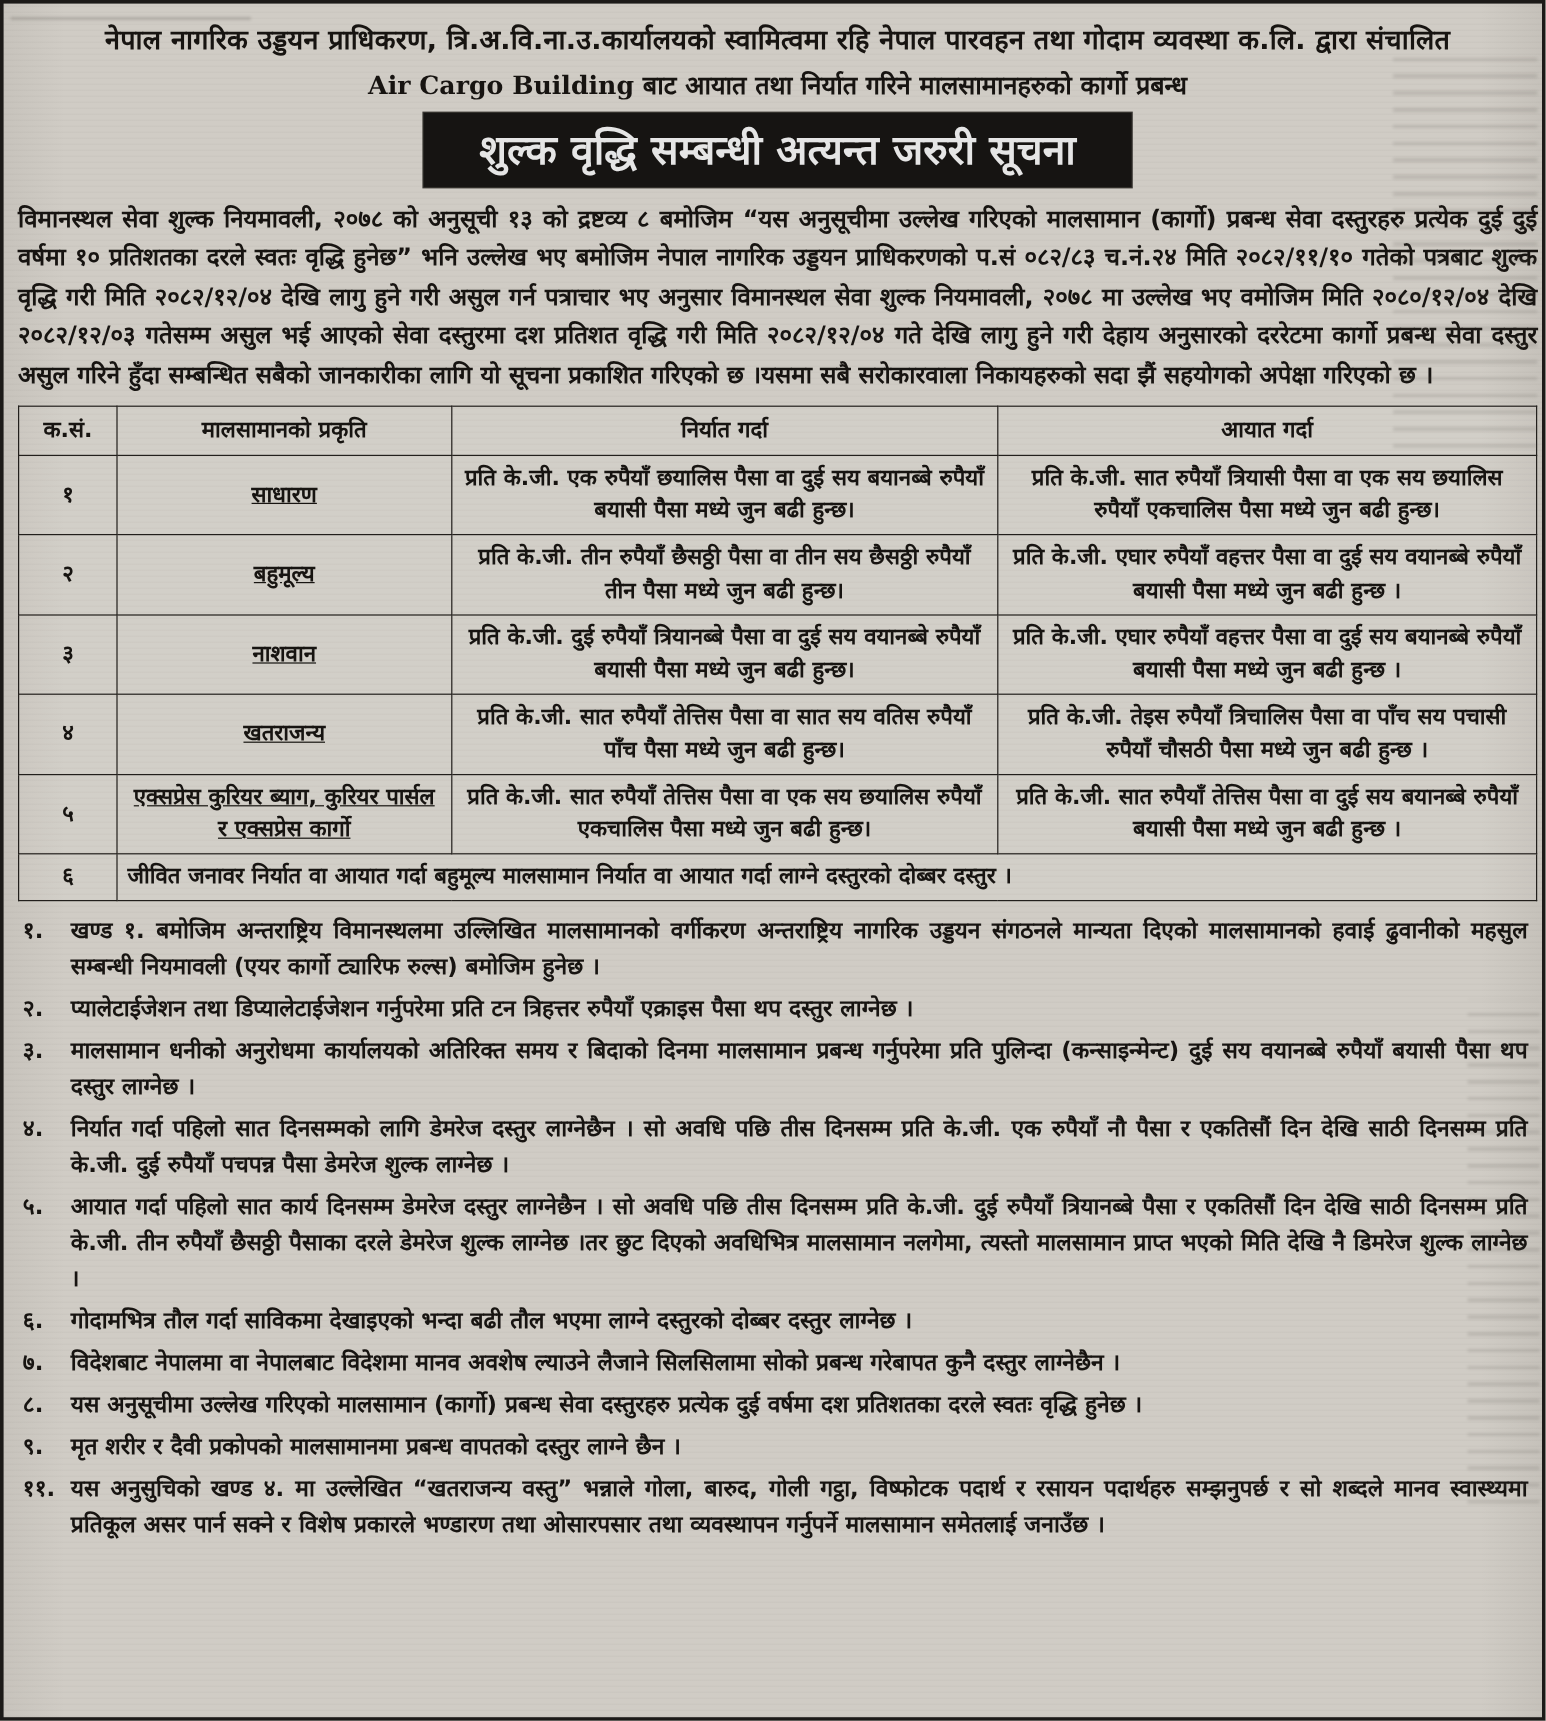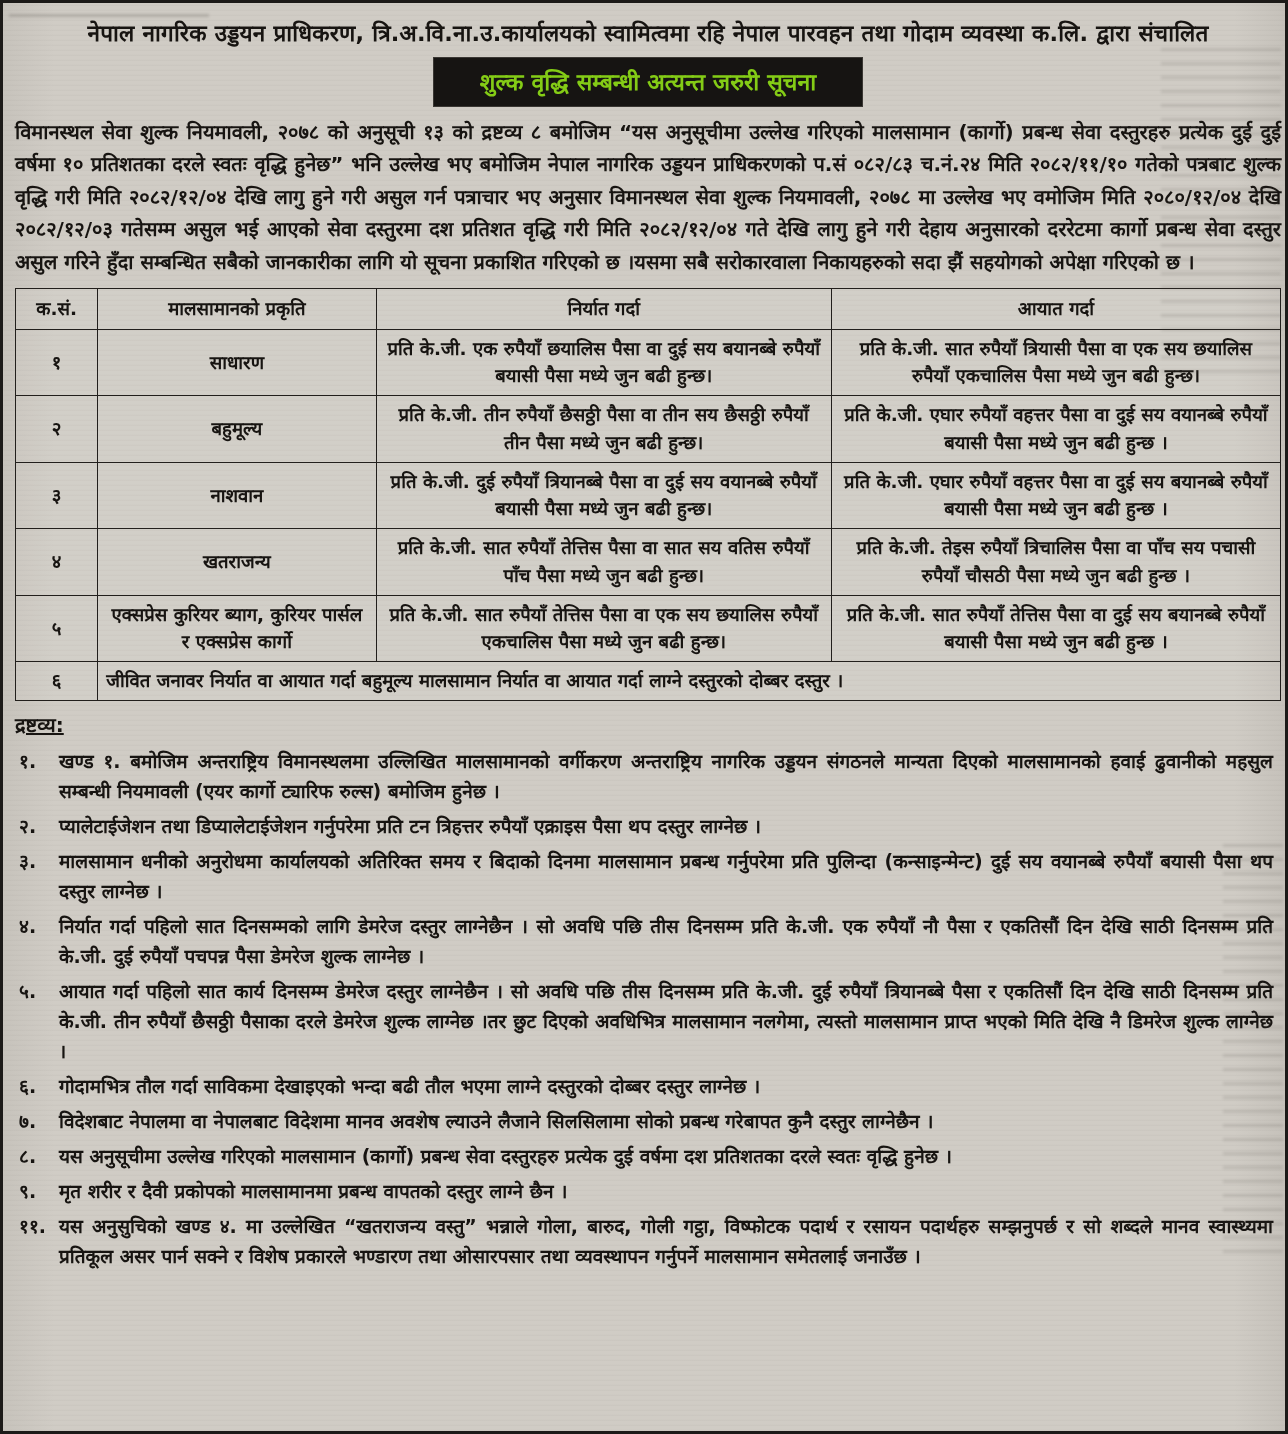--- a/index.html
+++ b/index.html
@@ -36,22 +36,22 @@
     font-size: 21px;
     font-weight: 700;
     margin-top: 8px;
   }
   .hdr2 .latin { font-family: "DejaVu Serif", serif; font-weight: 700; }
 
   .banner-wrap { text-align: center; margin-top: 10px; }
   .banner {
     display: inline-block;
     background: #161412;
-    color: #84cc16;
-    font-size: 23px;
+    color: #e5e5e5;
+    font-size: 34px;
     font-weight: 700;
     padding: 7px 46px 9px 46px;
     box-shadow: 0 0 0 1px #3a3733;
   }
   .pubdate {
     text-align: center;
     font-size: 19px;
     font-weight: 700;
     margin-top: 8px;
   }
@@ -76,21 +76,21 @@
     padding: 5px 8px;
     vertical-align: middle;
     line-height: 1.5;
   }
   table.fees th {
     font-weight: 700;
     text-align: center;
     padding: 6px 4px;
   }
   td.c-sn { text-align: center; width: 6.5%; }
-  td.c-type { text-align: center; width: 22%; }
+  td.c-type { text-align: center; width: 22%; text-decoration: underline; }
   td.c-exp { width: 36%; text-align: center; }
   td.c-imp { width: 35.5%; text-align: center; }
   td.c-span { text-align: left; }
 
   .notes { margin-top: 10px; }
   .notes-heading {
     font-size: 20px;
     font-weight: 700;
     text-decoration: underline;
     margin-bottom: 8px;
@@ -128,20 +128,23 @@
 <body>
 
 <div class="page">
   <div class="artifact art-right-top"></div>
   <div class="artifact art-right-mid"></div>
   <div class="artifact art-top-left"></div>
 
   <div class="inner">
     <div class="hdr1">नेपाल नागरिक उड्डयन प्राधिकरण, त्रि.अ.वि.ना.उ.कार्यालयको स्वामित्वमा रहि नेपाल पारवहन तथा गोदाम व्यवस्था क.लि. द्वारा संचालित</div>
 
+    <div class="hdr2">
+      <span class="latin">Air Cargo Building</span><span> बाट आयात तथा निर्यात गरिने मालसामानहरुको कार्गो प्रबन्ध</span>
+    </div>
 
     <div class="banner-wrap">
       <div class="banner">शुल्क वृद्धि सम्बन्धी अत्यन्त जरुरी सूचना</div>
     </div>
 
 
     <div class="intro">विमानस्थल सेवा शुल्क नियमावली, २०७८ को अनुसूची १३ को द्रष्टव्य ८ बमोजिम “यस अनुसूचीमा उल्लेख गरिएको मालसामान (कार्गो) प्रबन्ध सेवा दस्तुरहरु प्रत्येक दुई दुई वर्षमा १० प्रतिशतका दरले स्वतः वृद्धि हुनेछ” भनि उल्लेख भए बमोजिम नेपाल नागरिक उड्डयन प्राधिकरणको प.सं ०८२/८३ च.नं.२४ मिति २०८२/११/१० गतेको पत्रबाट शुल्क वृद्धि गरी मिति २०८२/१२/०४ देखि लागु हुने गरी असुल गर्न पत्राचार भए अनुसार विमानस्थल सेवा शुल्क नियमावली, २०७८ मा उल्लेख भए वमोजिम मिति २०८०/१२/०४ देखि २०८२/१२/०३ गतेसम्म असुल भई आएको सेवा दस्तुरमा दश प्रतिशत वृद्धि गरी मिति २०८२/१२/०४ गते देखि लागु हुने गरी देहाय अनुसारको दररेटमा कार्गो प्रबन्ध सेवा दस्तुर असुल गरिने हुँदा सम्बन्धित सबैको जानकारीका लागि यो सूचना प्रकाशित गरिएको छ ।यसमा सबै सरोकारवाला निकायहरुको सदा झैं सहयोगको अपेक्षा गरिएको छ ।</div>
 
     <table class="fees">
       <thead>
@@ -184,21 +187,20 @@
           <td class="c-imp">प्रति के.जी. सात रुपैयाँ तेत्तिस पैसा वा दुई सय बयानब्बे रुपैयाँ बयासी पैसा मध्ये जुन बढी हुन्छ ।</td>
         </tr>
         <tr>
           <td class="c-sn">६</td>
           <td class="c-span" colspan="3">जीवित जनावर निर्यात वा आयात गर्दा बहुमूल्य मालसामान निर्यात वा आयात गर्दा लाग्ने दस्तुरको दोब्बर दस्तुर ।</td>
         </tr>
       </tbody>
     </table>
 
     <div class="notes">
-      <div class="notes-heading">द्रष्टव्य:</div>
 
       <div class="note-item">
         <span class="note-num">१.</span>
         <span class="note-text">खण्ड १. बमोजिम अन्तराष्ट्रिय विमानस्थलमा उल्लिखित मालसामानको वर्गीकरण अन्तराष्ट्रिय नागरिक उड्डयन संगठनले मान्यता दिएको मालसामानको हवाई ढुवानीको महसुल सम्बन्धी नियमावली (एयर कार्गो ट्यारिफ रुल्स) बमोजिम हुनेछ ।</span>
       </div>
       <div class="note-item">
         <span class="note-num">२.</span>
         <span class="note-text">प्यालेटाईजेशन तथा डिप्यालेटाईजेशन गर्नुपरेमा प्रति टन त्रिहत्तर रुपैयाँ एक्राइस पैसा थप दस्तुर लाग्नेछ ।</span>
       </div>
       <div class="note-item">

